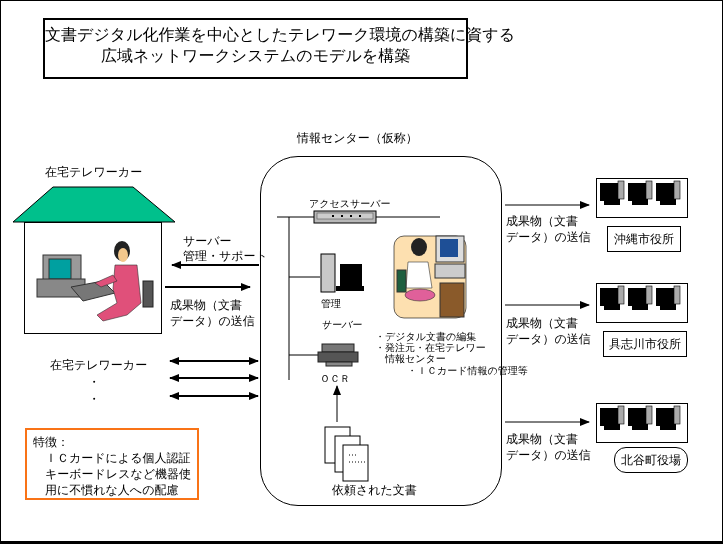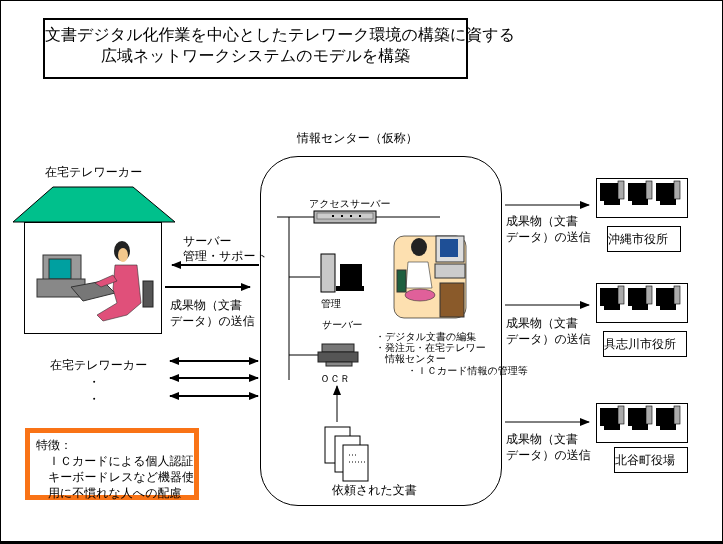--- a/index.html
+++ b/index.html
@@ -12,26 +12,26 @@
                border: 2px solid #000; text-align: center; font-size: 16px; line-height: 21px;
                padding-top: 4px; box-sizing: content-box; }
   .title-box div { white-space: nowrap; }
   .lbl { position: absolute; font-size: 12px; line-height: 16px; white-space: nowrap; }
   .sm { font-size: 10px; line-height: 13px; }
   .center-box { position: absolute; left: 260px; top: 156px; width: 240px; height: 348px;
                 border: 1px solid #000; border-radius: 38px; }
   .house-box { position: absolute; left: 24px; top: 222px; width: 136px; height: 110px;
                border: 1px solid #000; background: #fff; }
   .features { position: absolute; left: 25px; top: 428px; width: 174px; height: 72px;
-              border: 5px solid #f97316; font-size: 12px; line-height: 16px; padding: 4px 0 0 6px;
+              border: 2px solid #f97316; font-size: 12px; line-height: 16px; padding: 4px 0 0 6px;
               box-sizing: border-box; }
   .features .item { padding-left: 12px; white-space: nowrap; }
   .office-box { position: absolute; width: 90px; height: 38px; border: 1px solid #000; }
   .office-name { position: absolute; border: 1px solid #000; font-size: 12px; line-height: 24px;
-                 text-align: left; height: 24px; }
+                 text-align: center; height: 24px; }
   svg { position: absolute; left: 0; top: 0; overflow: visible; }
 </style>
 </head>
 <body>
 
 <div class="frame"></div>
 
 <div class="title-box">
   <div>文書デジタル化作業を中心としたテレワーク環境の構築に資する</div>
   <div>広域ネットワークシステムのモデルを構築</div>
@@ -99,21 +99,21 @@
 <div class="office-name" style="left:607px; top:226px; width:72px;">沖縄市役所</div>
 <div class="lbl" style="left:506px; top:213px;">成果物（文書</div>
 <div class="lbl" style="left:506px; top:229px;">データ）の送信</div>
 
 <div class="office-box" style="left:596px; top:283px;"></div>
 <div class="office-name" style="left:603px; top:331px; width:82px;">具志川市役所</div>
 <div class="lbl" style="left:506px; top:315px;">成果物（文書</div>
 <div class="lbl" style="left:506px; top:331px;">データ）の送信</div>
 
 <div class="office-box" style="left:596px; top:403px;"></div>
-<div class="office-name" style="left:614px; top:447px; width:72px;">北谷町役場</div>
+<div class="office-name" style="left:614px; top:447px; width:72px;border-radius:12px;">北谷町役場</div>
 <div class="lbl" style="left:506px; top:431px;">成果物（文書</div>
 <div class="lbl" style="left:506px; top:447px;">データ）の送信</div>
 
 <svg width="723" height="544">
   <defs>
     <marker id="ah" markerWidth="10" markerHeight="8" refX="9" refY="4" orient="auto" markerUnits="userSpaceOnUse">
       <polygon points="0,0 10,4 0,8" fill="#000"></polygon>
     </marker>
     <marker id="ahs" markerWidth="10" markerHeight="8" refX="1" refY="4" orient="auto" markerUnits="userSpaceOnUse">
       <polygon points="10,0 0,4 10,8" fill="#000"></polygon>

